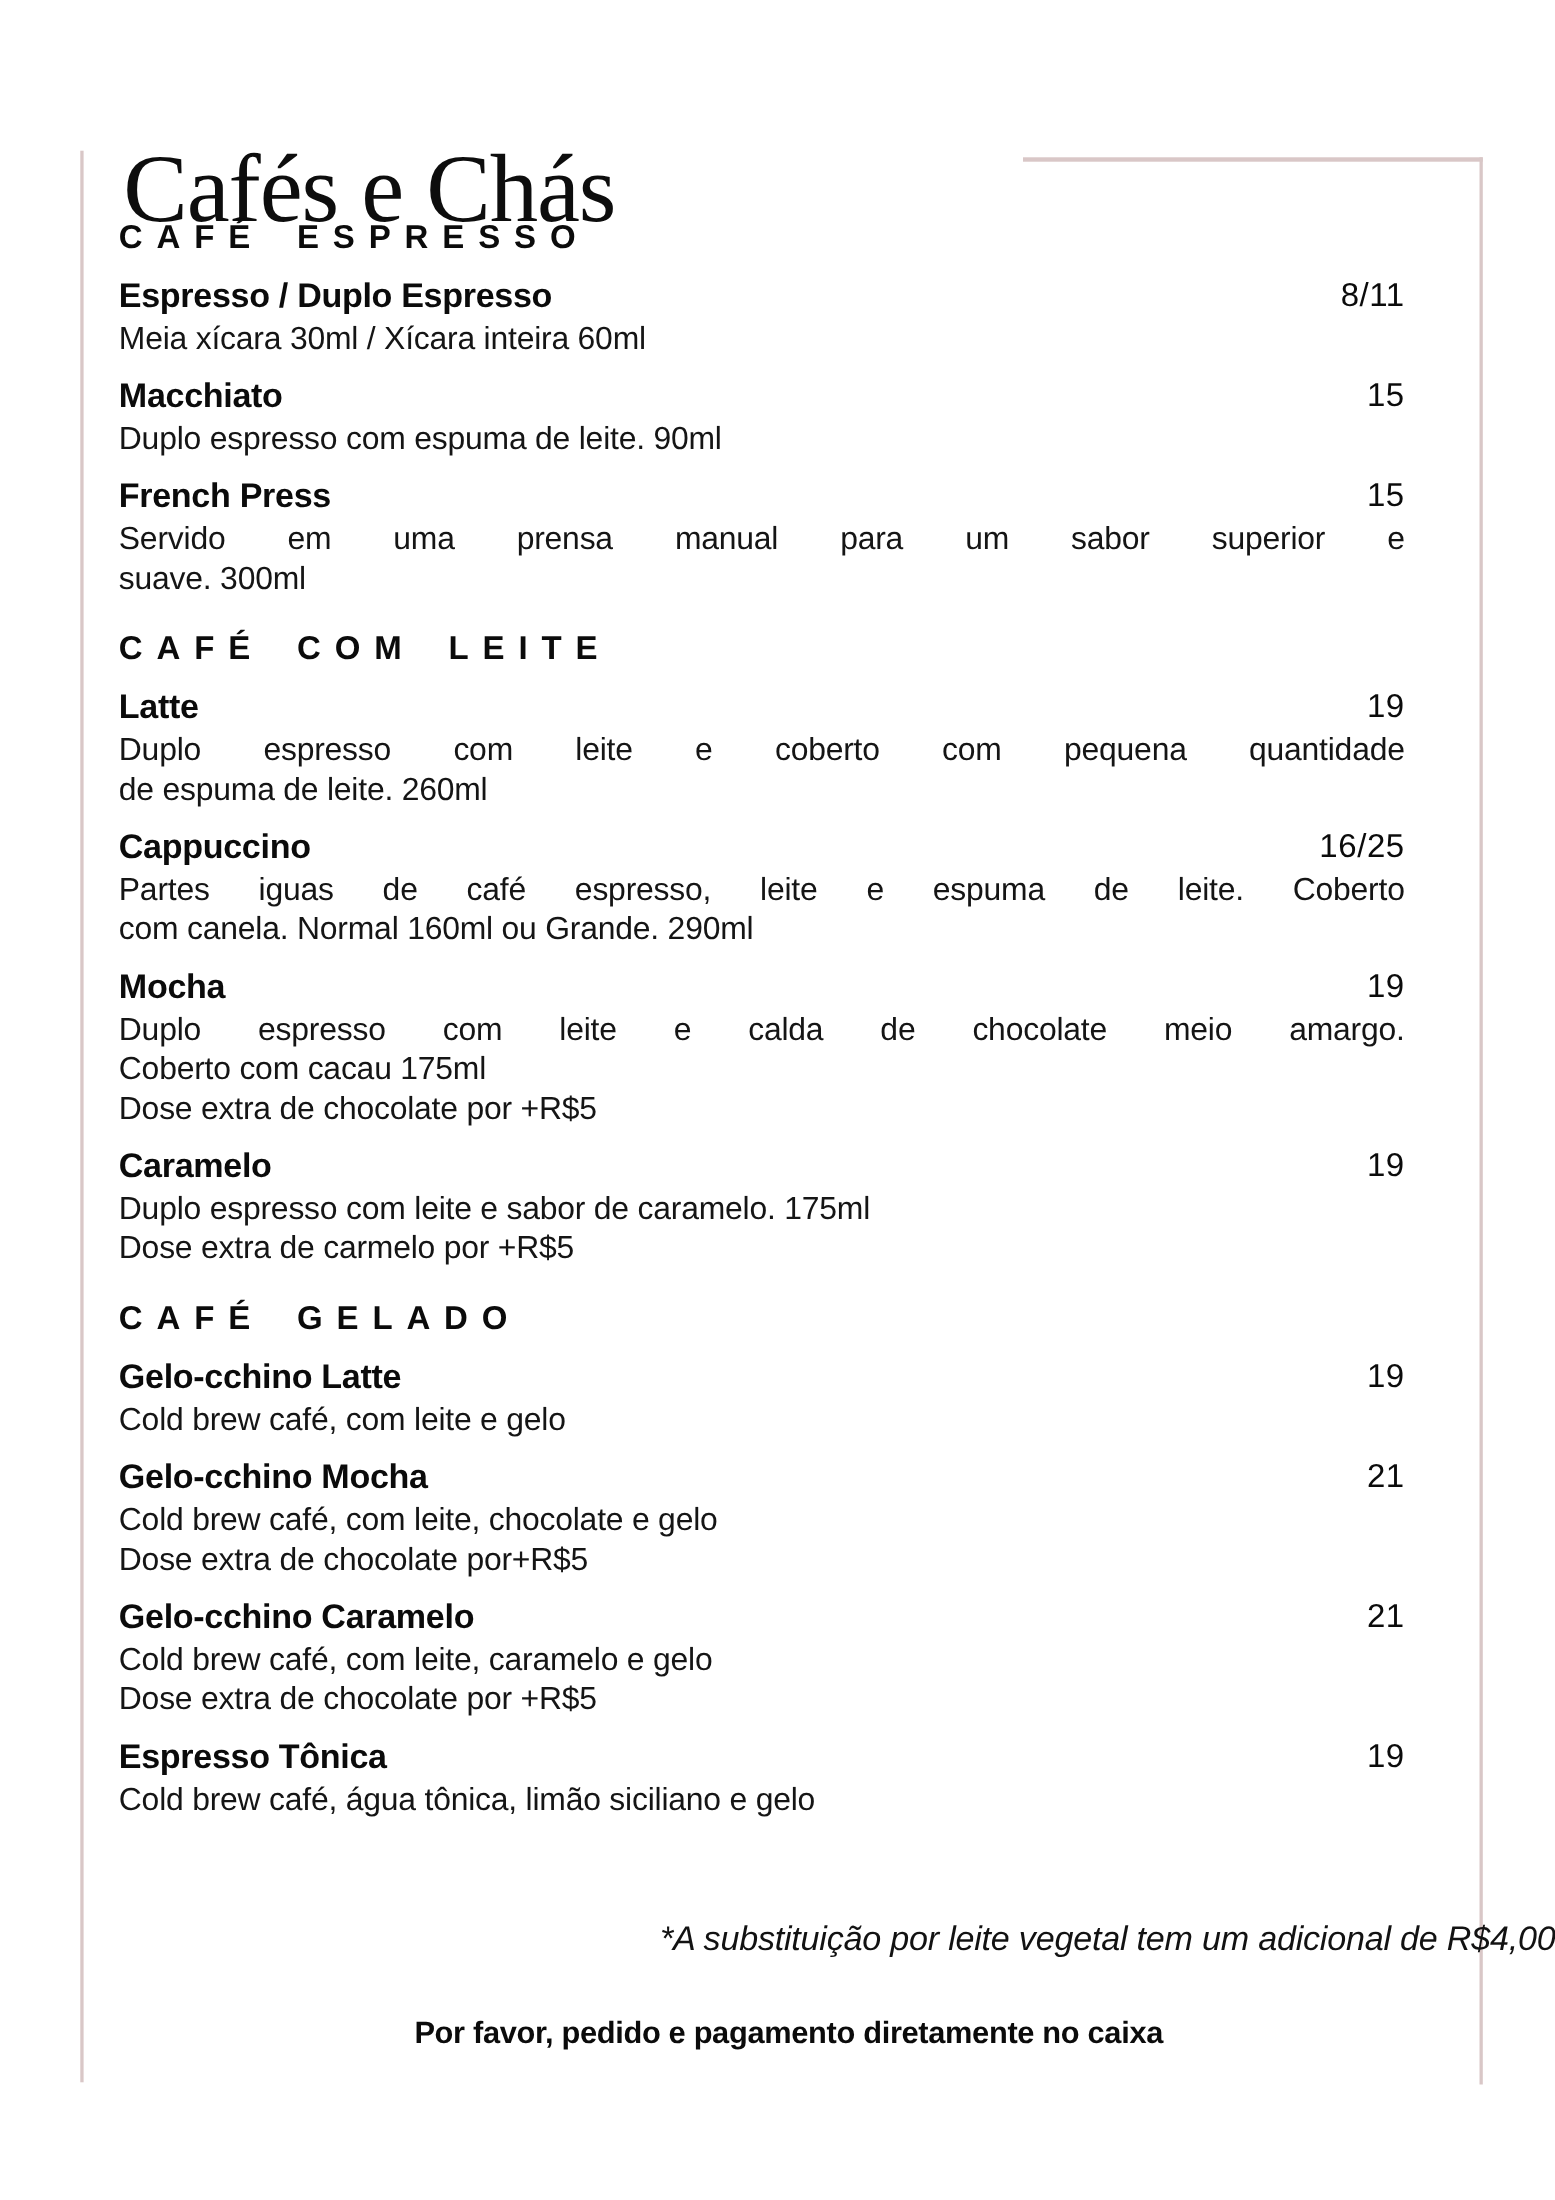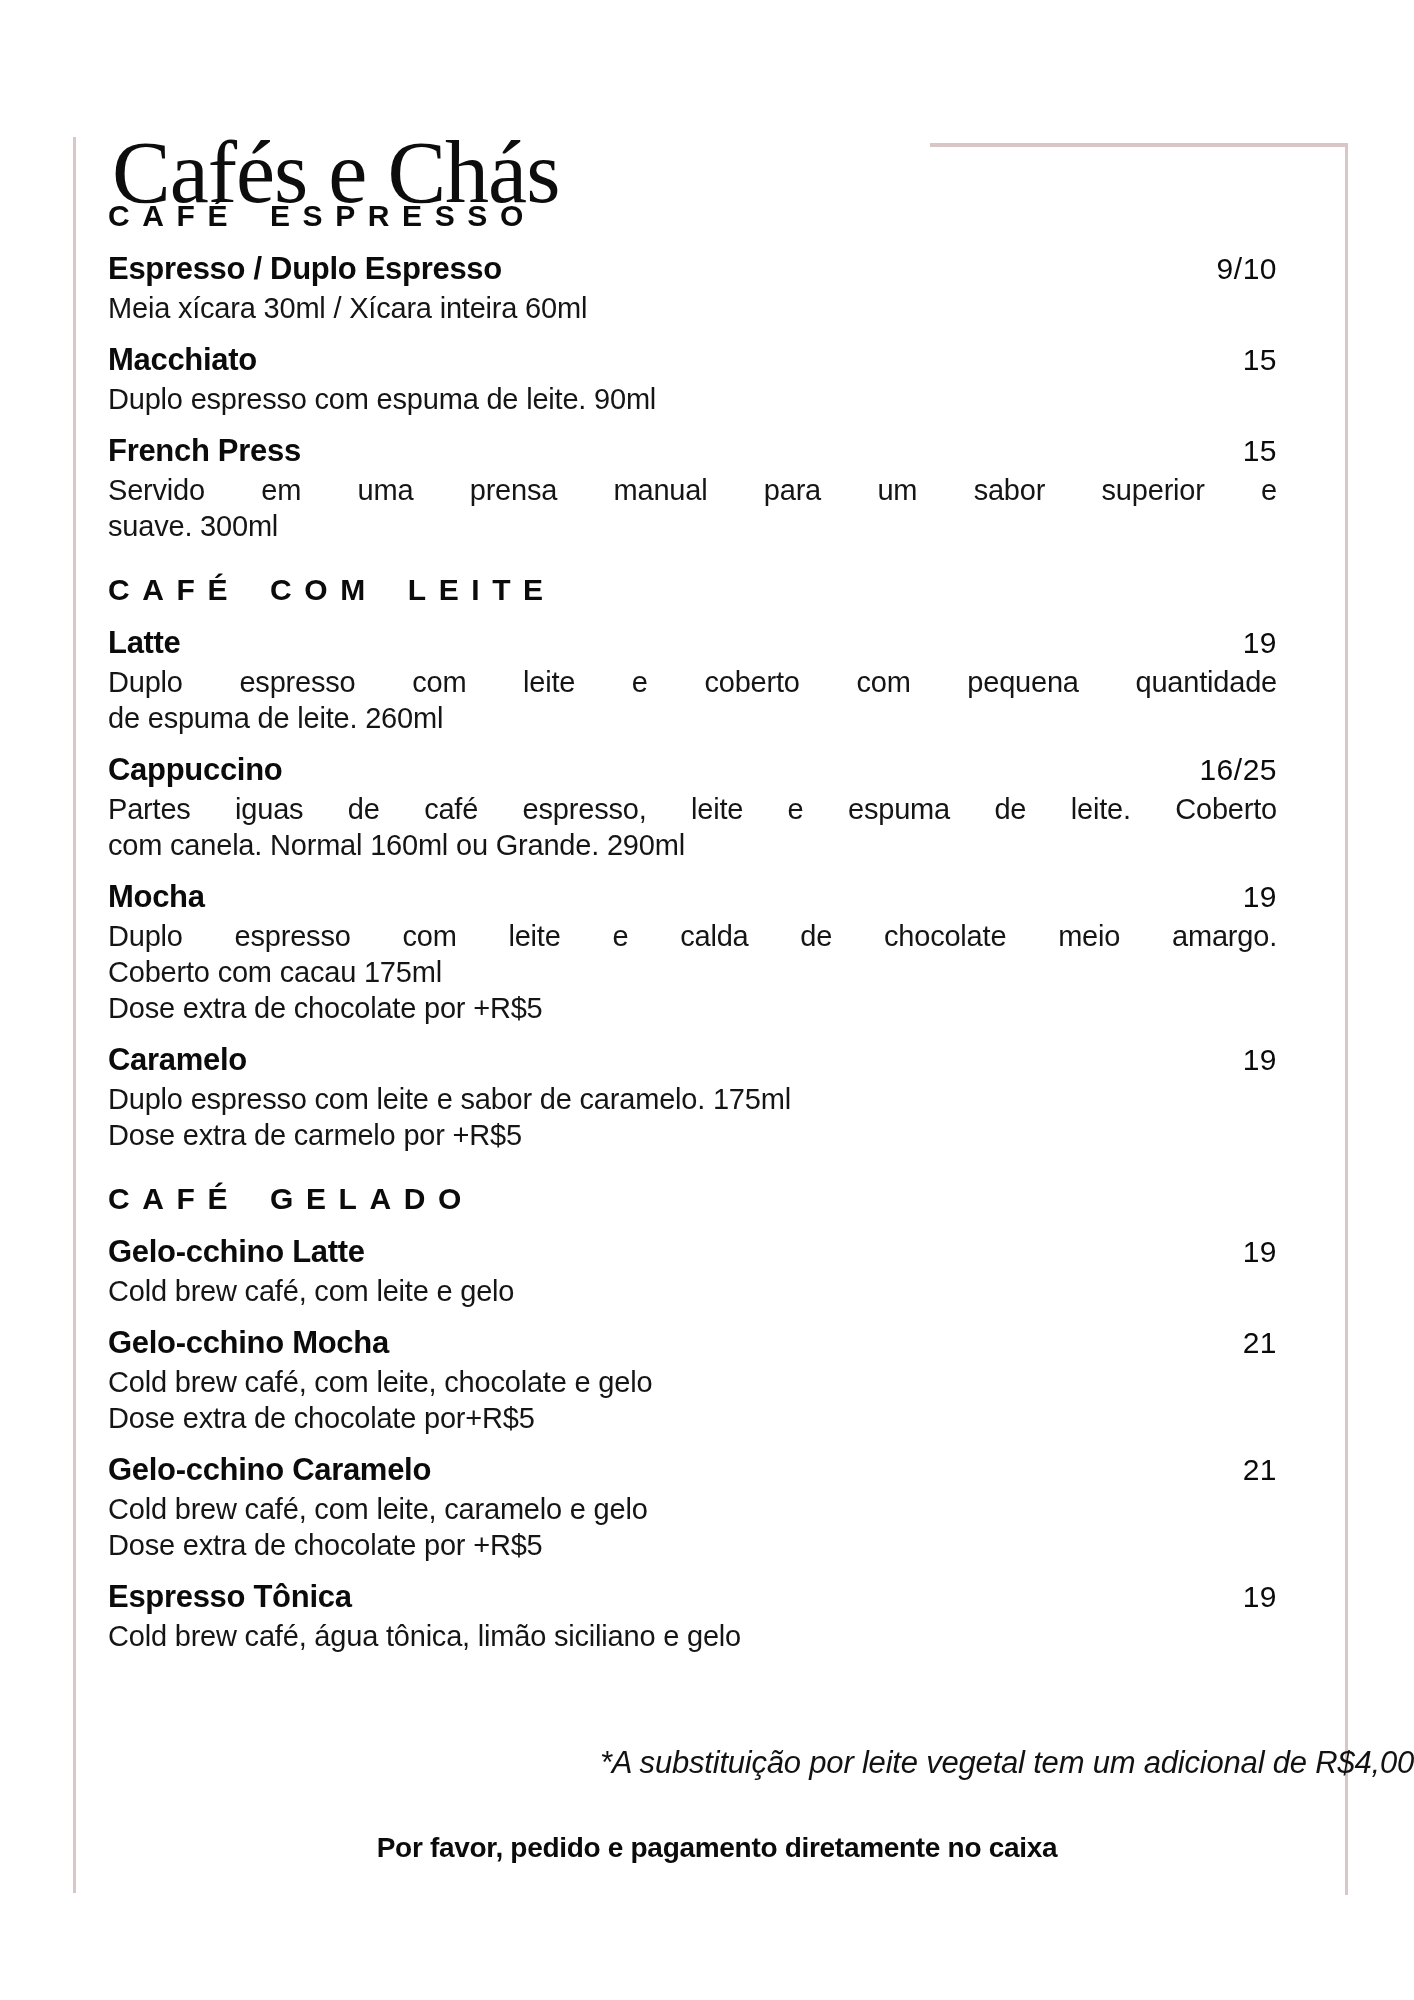--- a/index.html
+++ b/index.html
@@ -57,21 +57,21 @@
   <div class="hline-top" style="background: rgb(217, 199, 199);"></div>
   <div class="vline-right" style="background: rgb(217, 199, 199);"></div>
 
   <h1 class="title">Cafés e Chás</h1>
 
   <div class="menu">
       <div class="section-label">CAFÉ ESPRESSO</div>
       <div class="item">
         <div class="item-row">
           <span class="item-name">Espresso / Duplo Espresso</span>
-          <span class="item-price">9/10</span>
+          <span class="item-price">8/11</span>
         </div>
         <div class="desc">Meia xícara 30ml / Xícara inteira 60ml</div>
       </div>
       <div class="item">
         <div class="item-row">
           <span class="item-name">Macchiato</span>
           <span class="item-price">15</span>
         </div>
         <div class="desc">Duplo espresso com espuma de leite. 90ml</div>
       </div>

